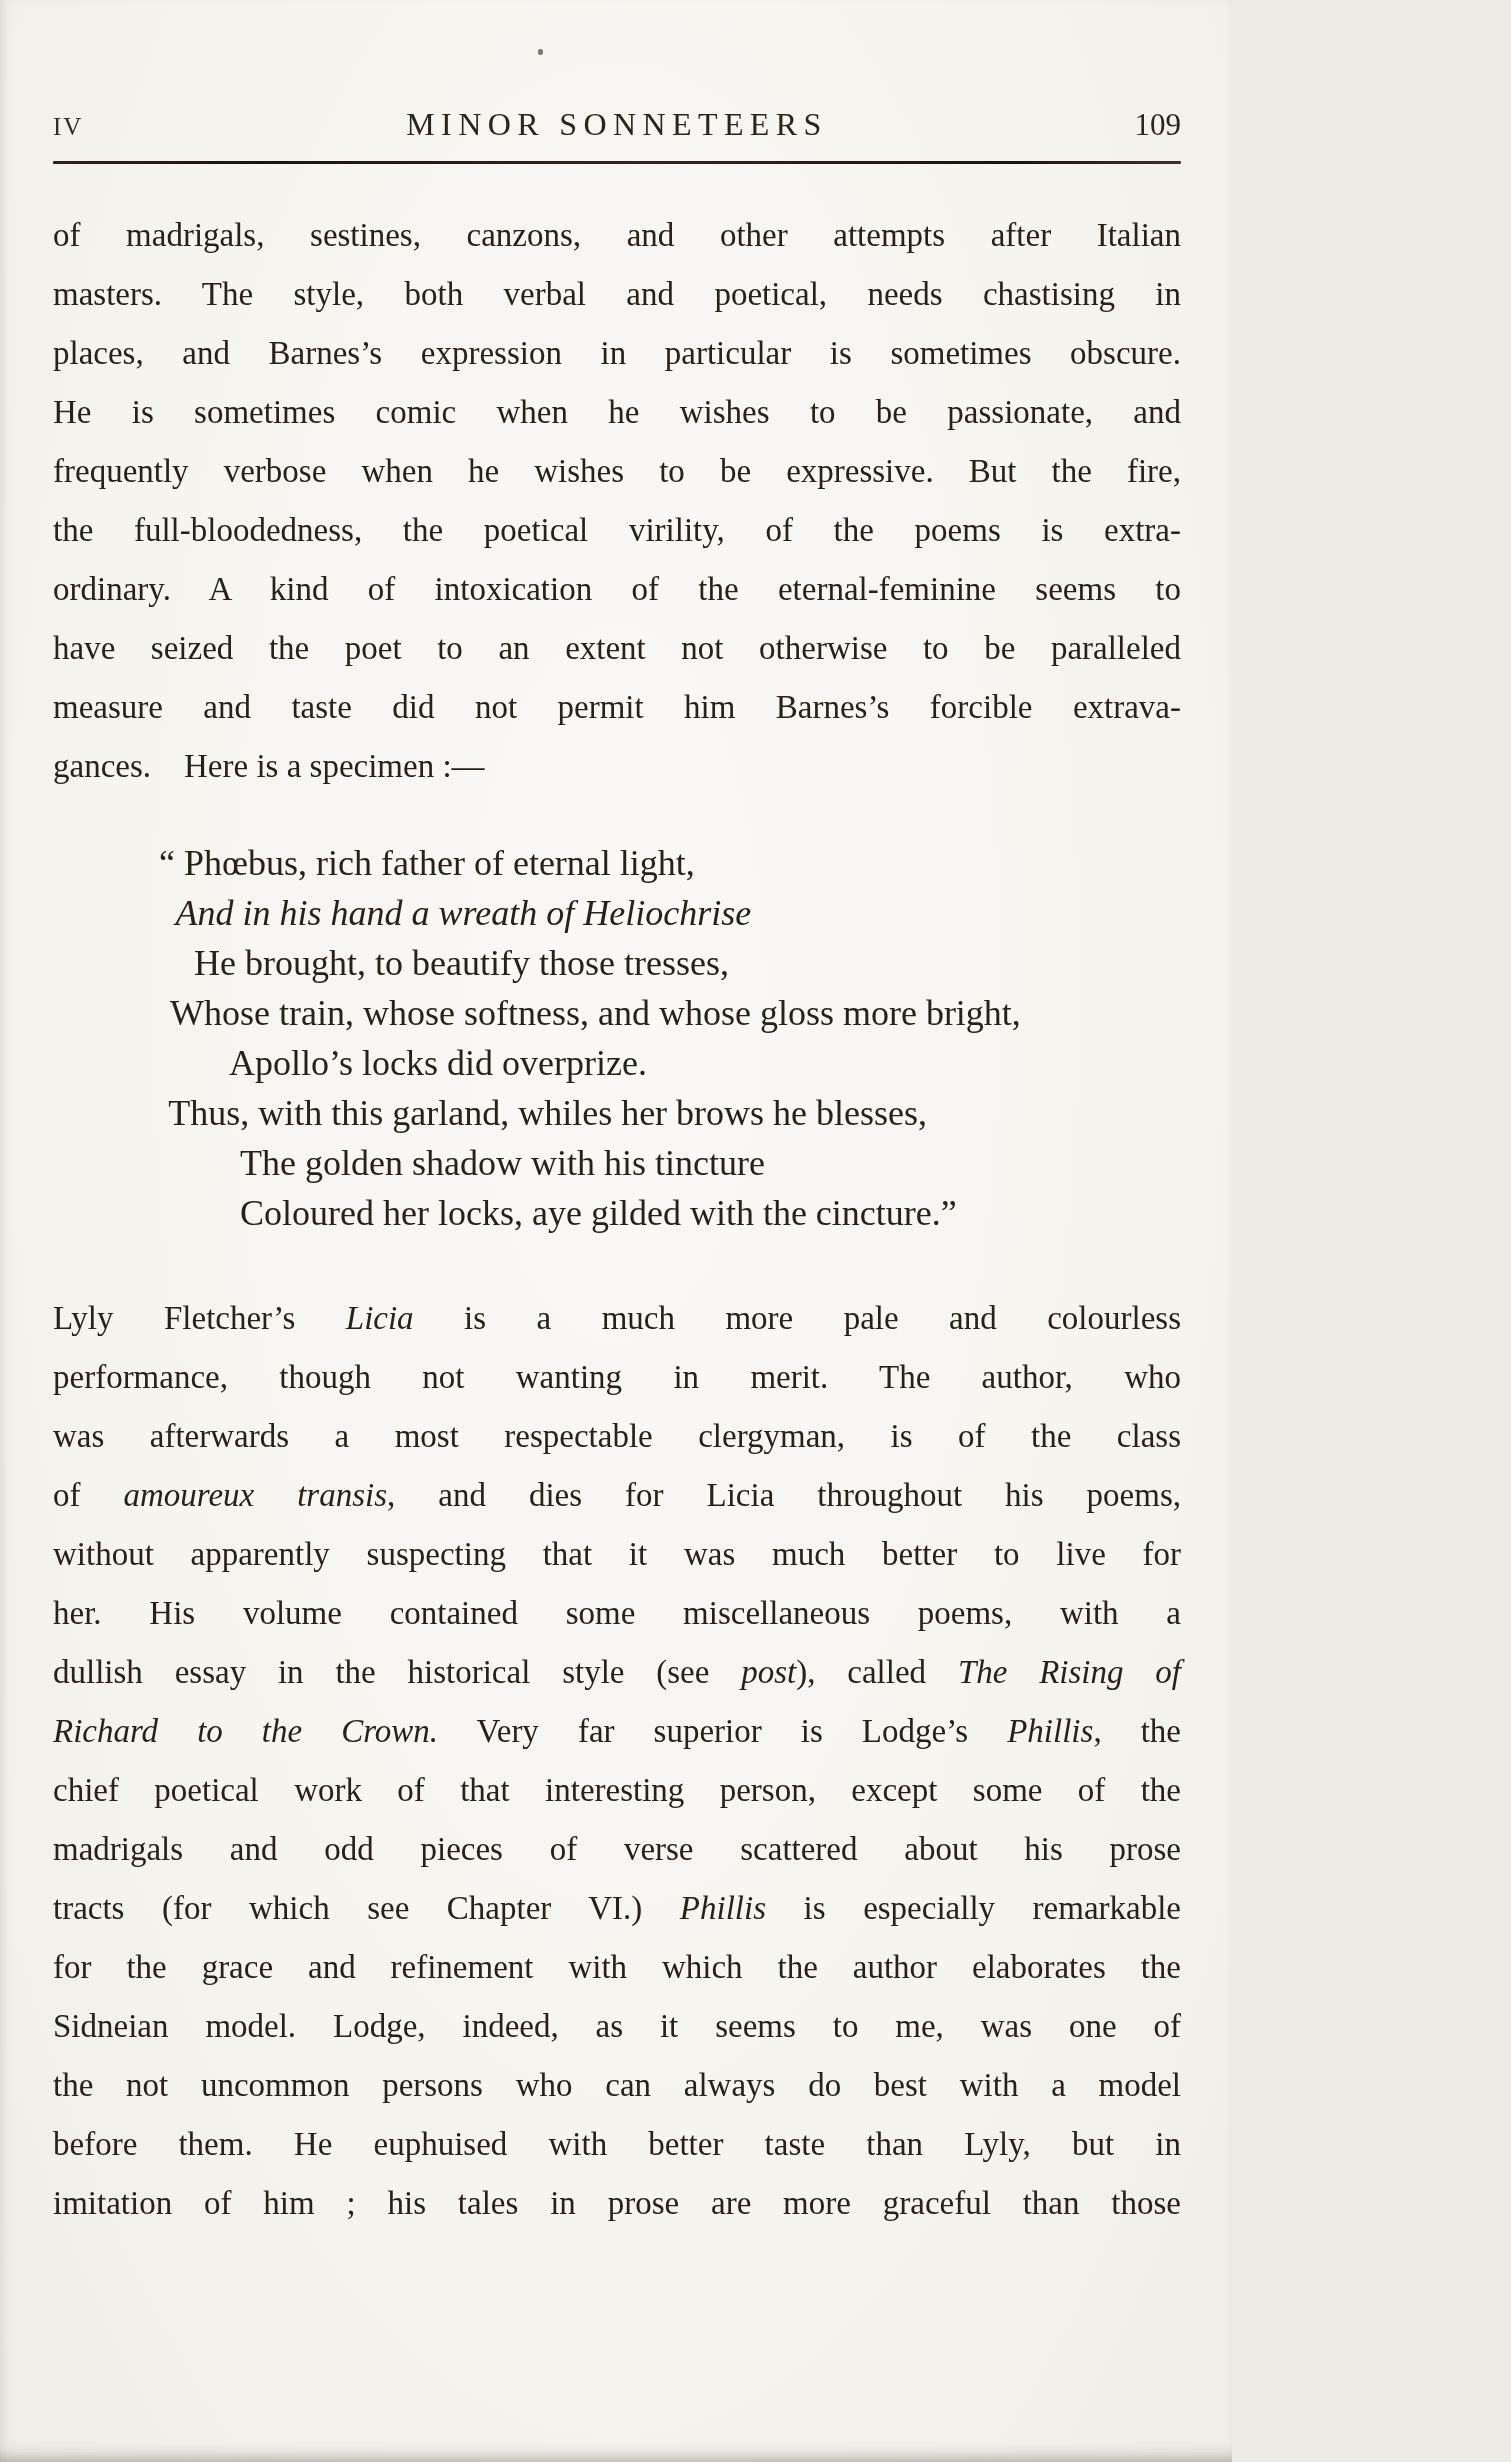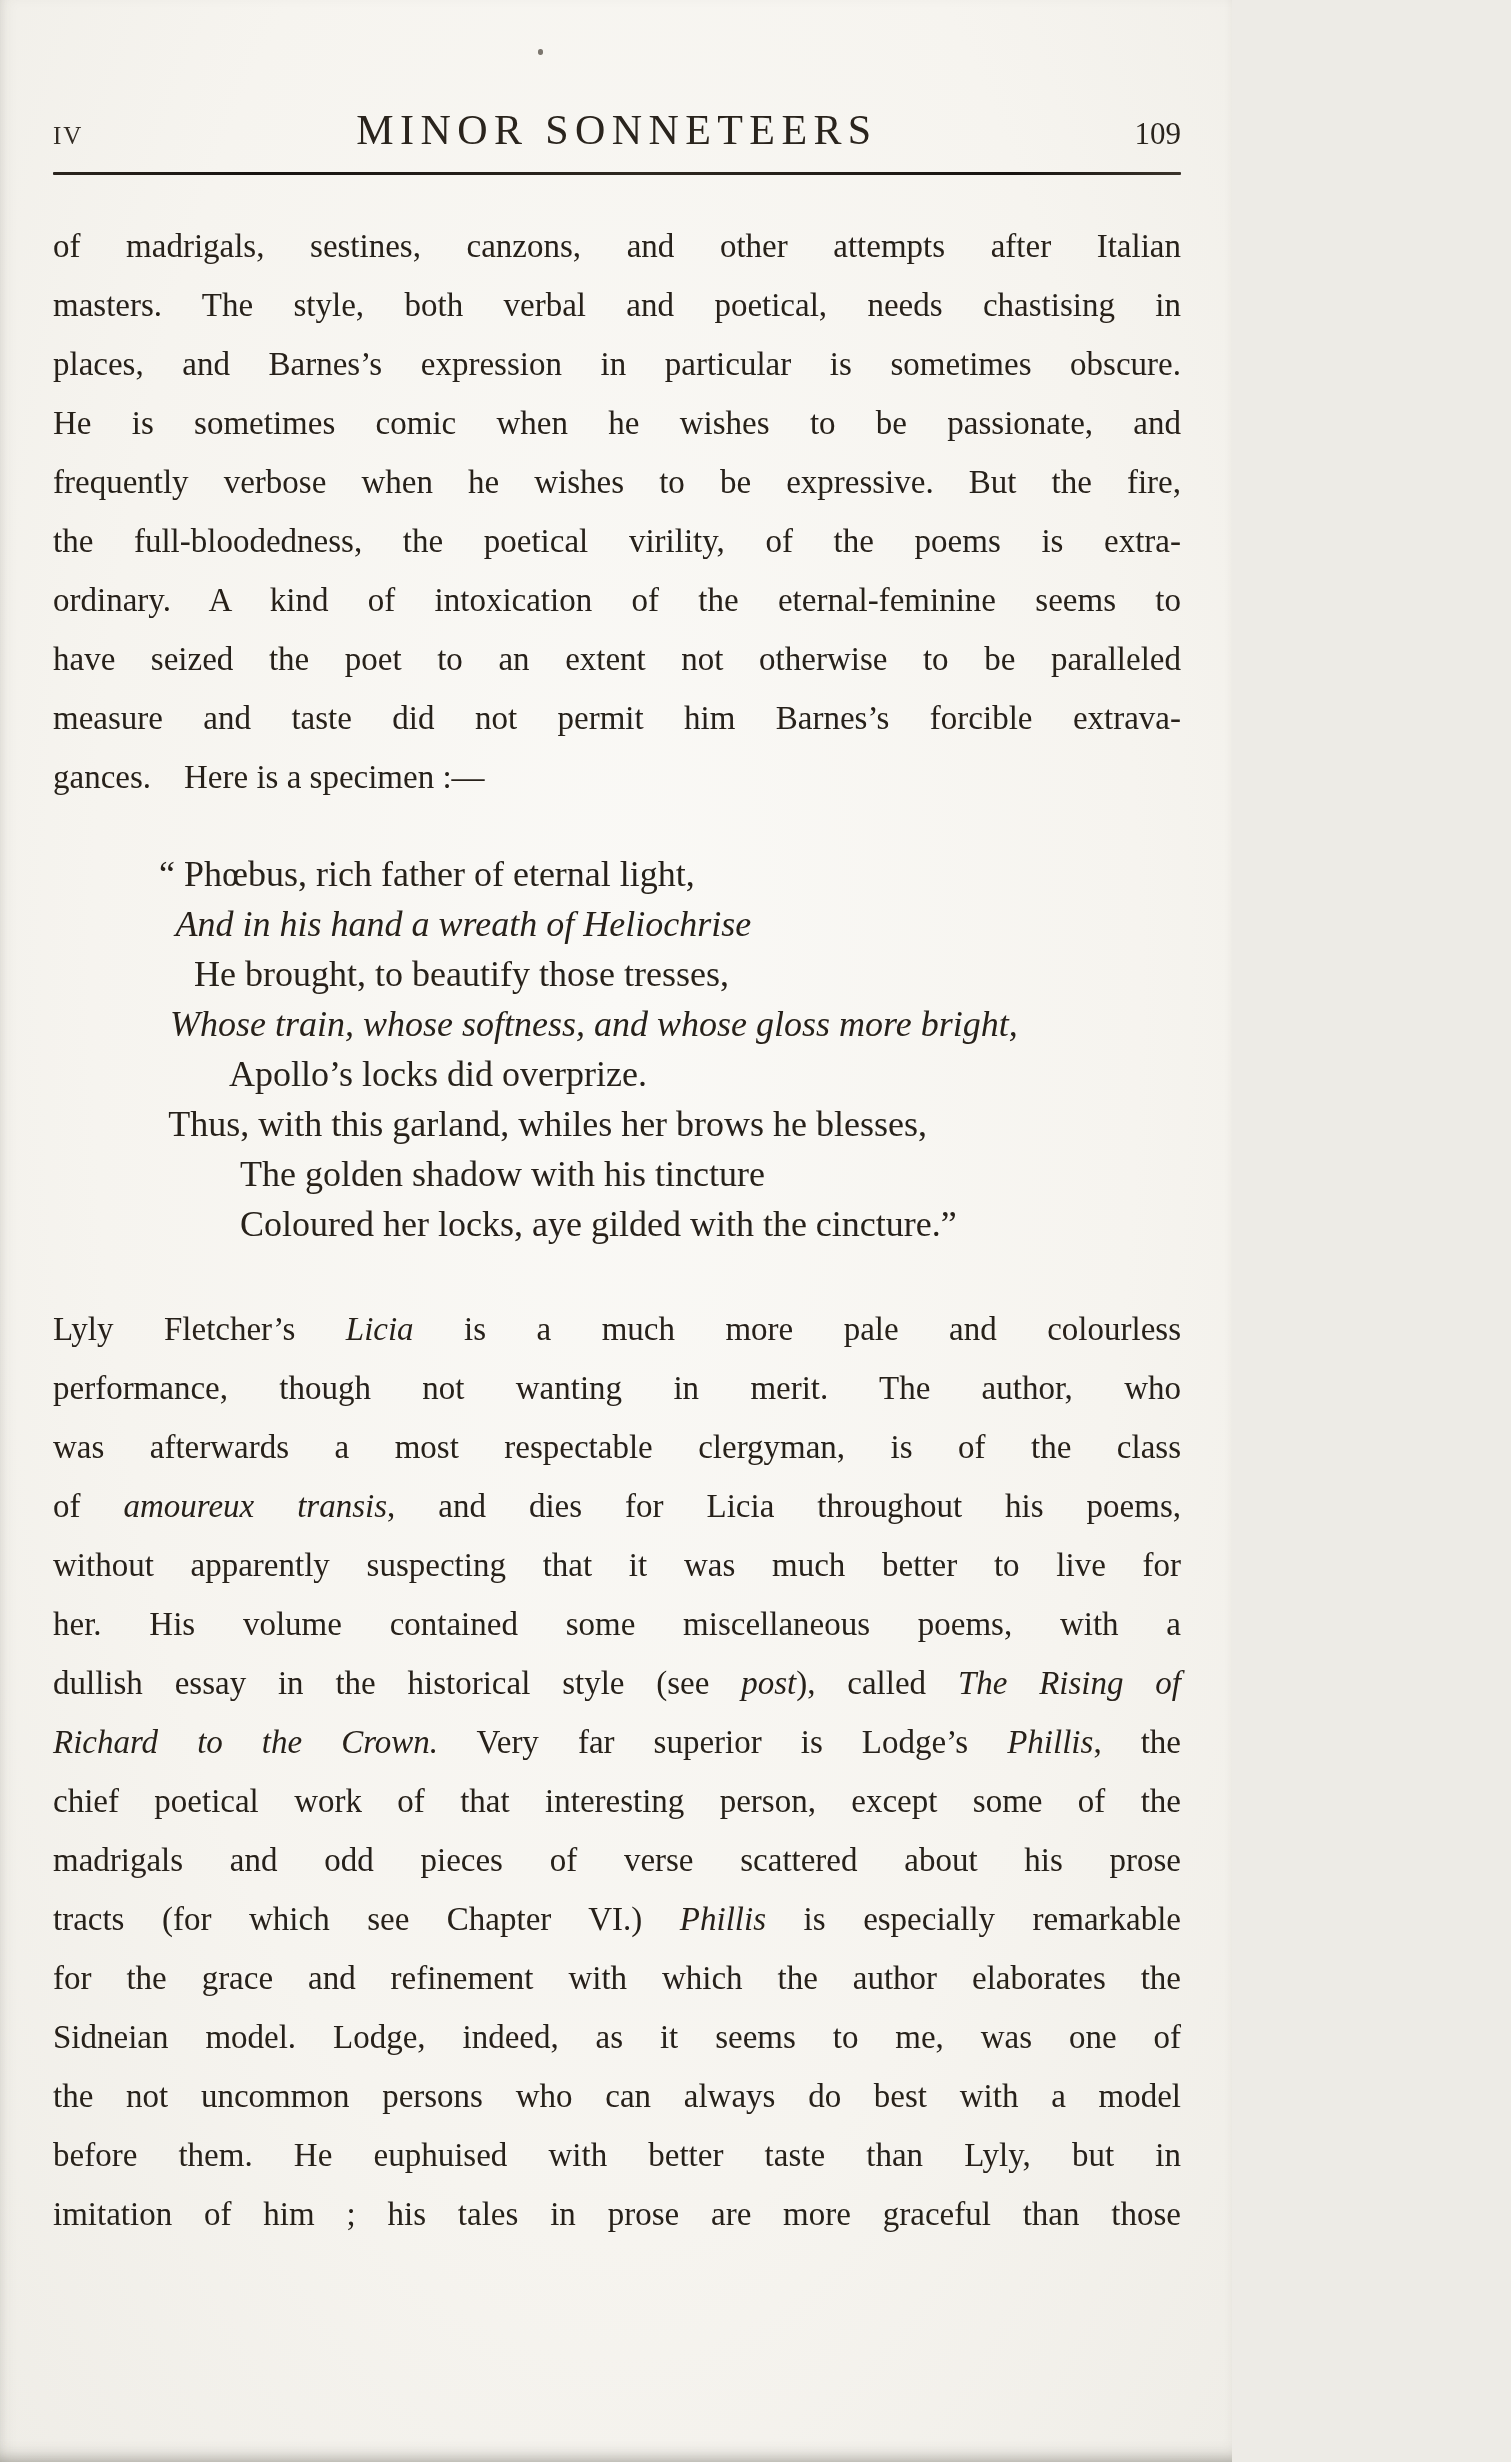--- a/index.html
+++ b/index.html
@@ -35,21 +35,21 @@
     grid-template-columns: 1fr auto 1fr;
     align-items: baseline;
     padding-top: 106px;
   }
   .chapter-num {
     font-size: 25px;
     letter-spacing: 1.8px;
     color: #332c24;
   }
   .head-title {
-    font-size: 42px;
+    font-size: 32px;
     letter-spacing: 6.4px;
     text-align: center;
     color: #2a241d;
   }
   .page-num {
     font-size: 31px;
     text-align: right;
     color: #2a241d;
   }
   .head-rule {
@@ -125,21 +125,21 @@
           <div class="line"><span>ordinary.  A kind of intoxication of the eternal-feminine seems to</span></div>
           <div class="line"><span>have seized the poet to an extent not otherwise to be paralleled</span></div>
           <div class="line"><span>measure and taste did not permit him Barnes’s forcible extrava-</span></div>
           <div class="line last"><span>gances. Here is a specimen :—</span></div>
         </div>
 
       <div class="poem">
           <div class="line" style="padding-left: 0px;">“ Phœbus, rich father of eternal light,</div>
           <div class="line" style="padding-left: 16.5px; font-style: italic;">And in his hand a wreath of Heliochrise</div>
           <div class="line" style="padding-left: 35px;">He brought, to beautify those tresses,</div>
-          <div class="line" style="padding-left: 11px; font-style: italic;">Whose train, whose softness, and whose gloss more bright,</div>
+          <div class="line" style="padding-left: 11px;">Whose train, whose softness, and whose gloss more bright,</div>
           <div class="line" style="padding-left: 70px;">Apollo’s locks did overprize.</div>
           <div class="line" style="padding-left: 9.2px;">Thus, with this garland, whiles her brows he blesses,</div>
           <div class="line" style="padding-left: 81px;">The golden shadow with his tincture</div>
           <div class="line" style="padding-left: 81px;">Coloured her locks, aye gilded with the cincture.”</div>
         </div>
 
       <div class="para">
           <div class="line"><span>Lyly Fletcher’s </span><em>Licia</em><span> is a much more pale and colourless</span></div>
           <div class="line"><span>performance, though not wanting in merit.  The author, who</span></div>
           <div class="line"><span>was afterwards a most respectable clergyman, is of the class</span></div>

